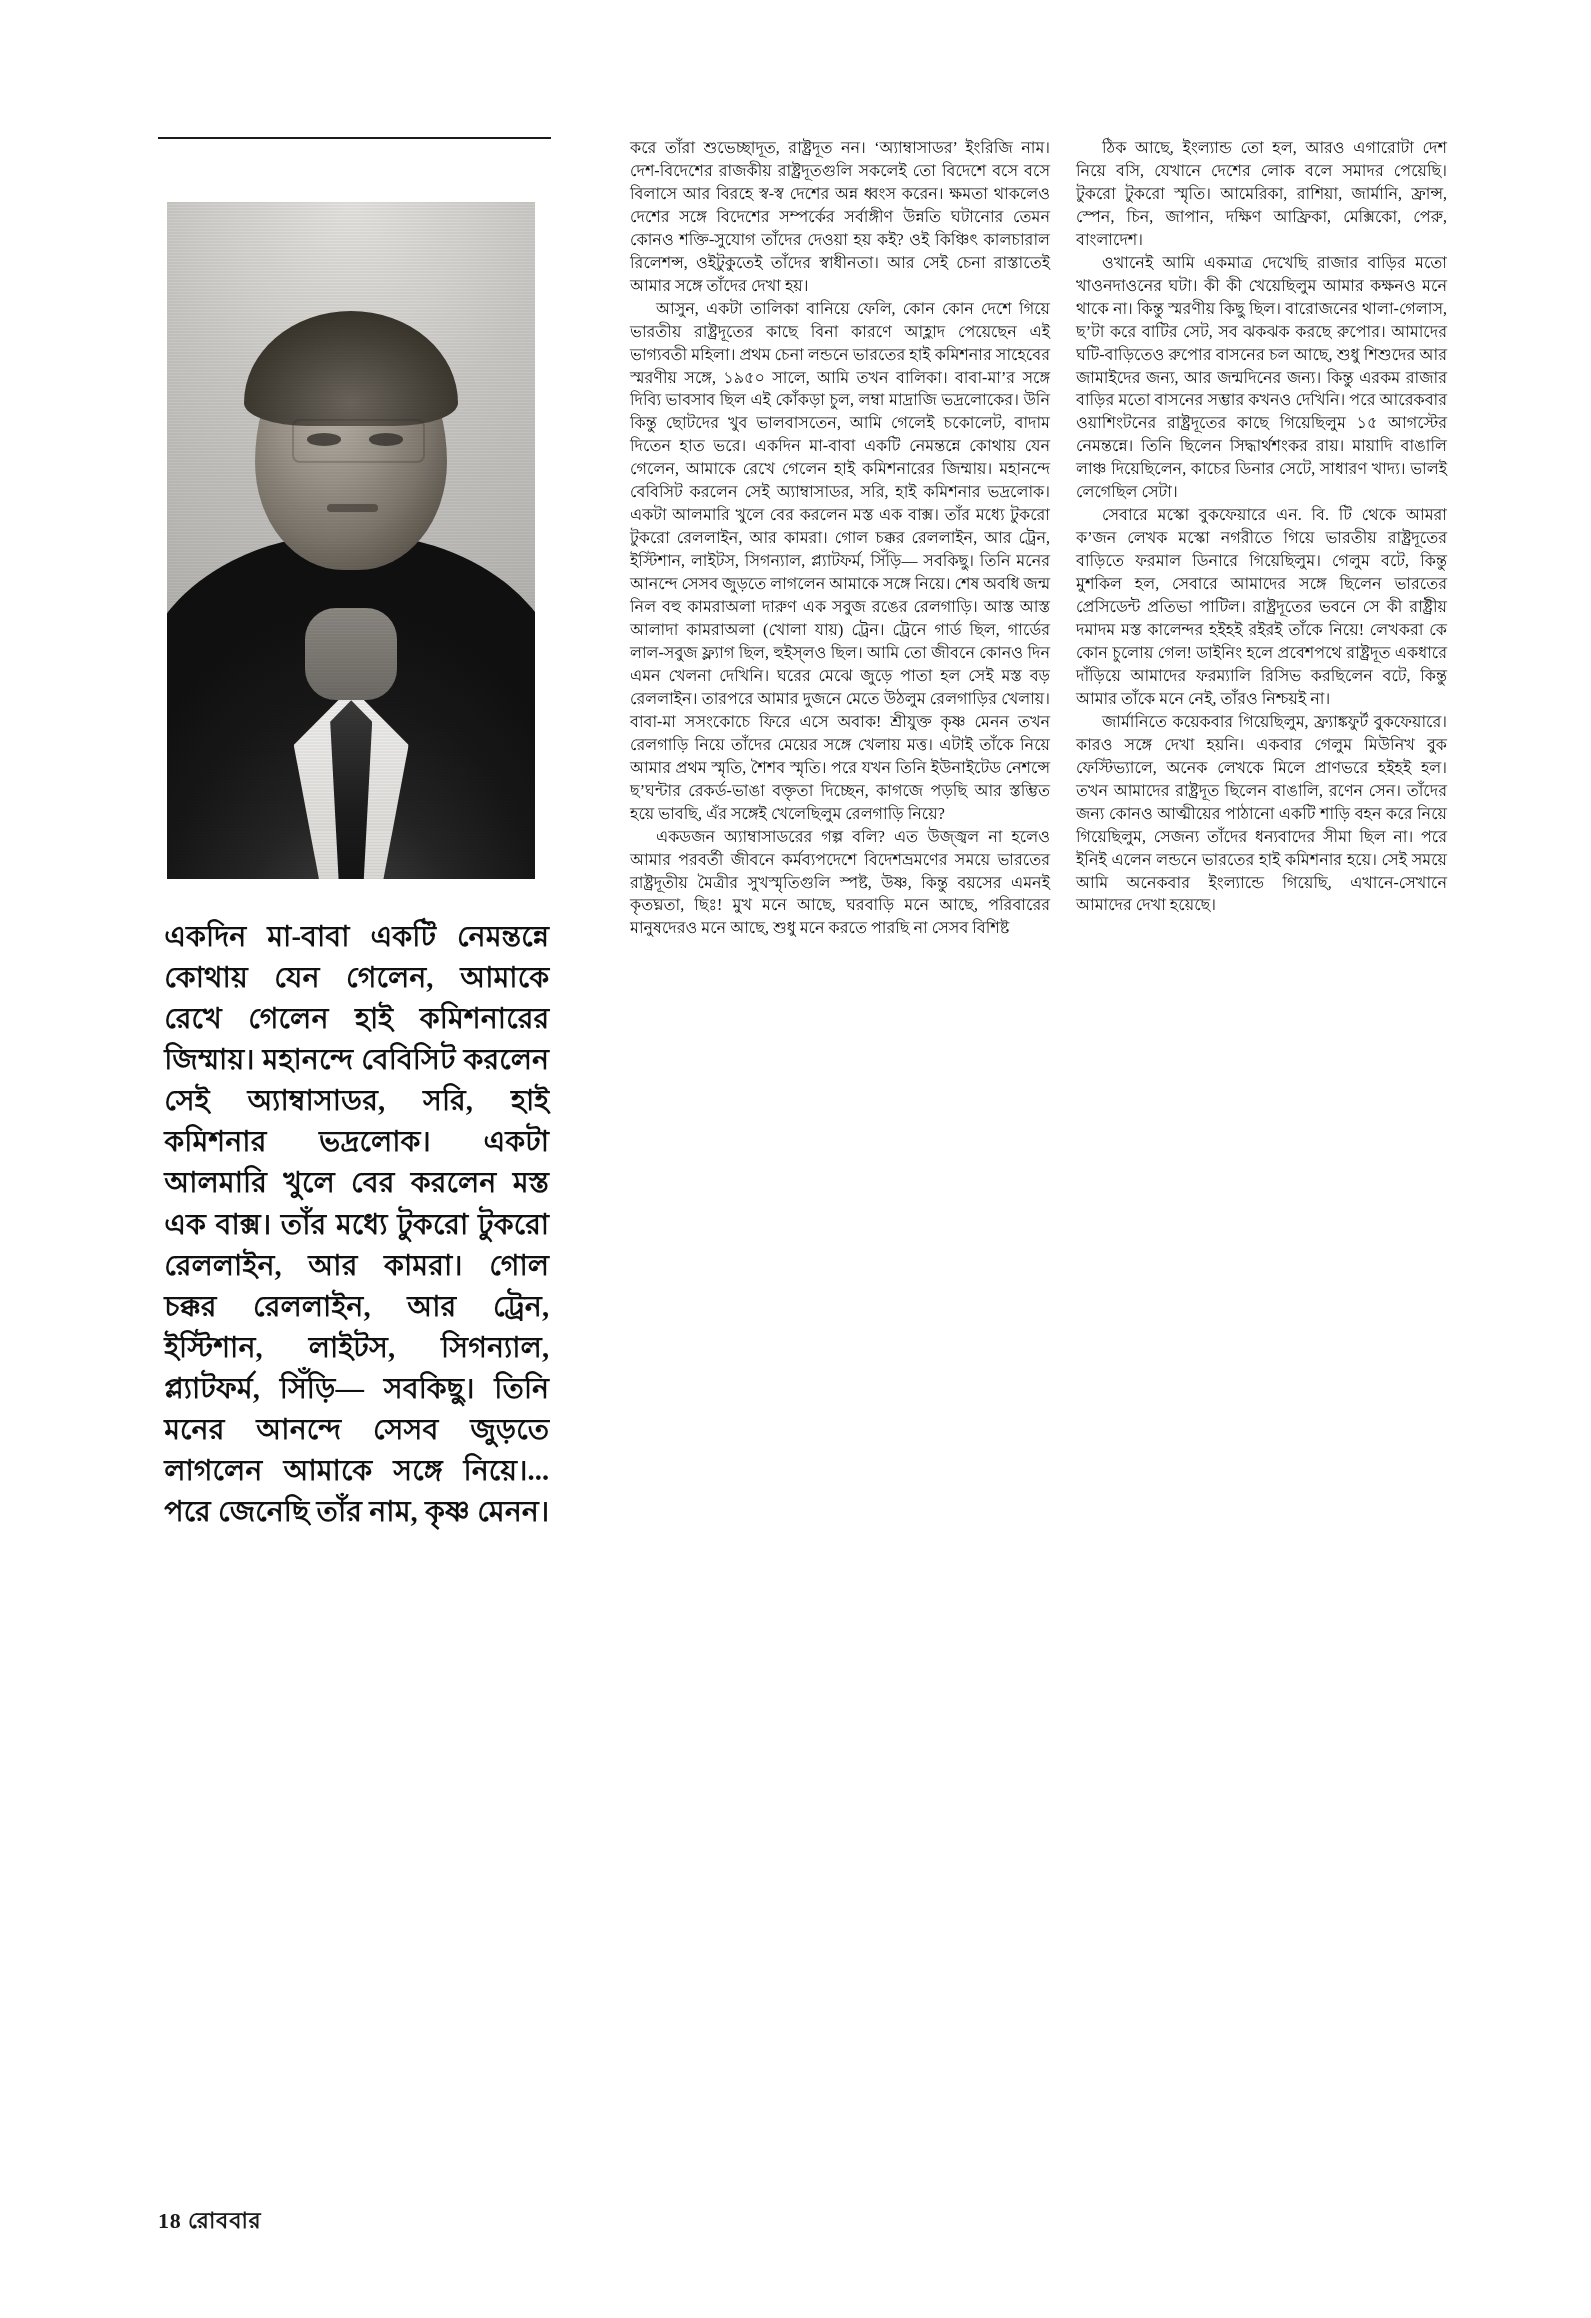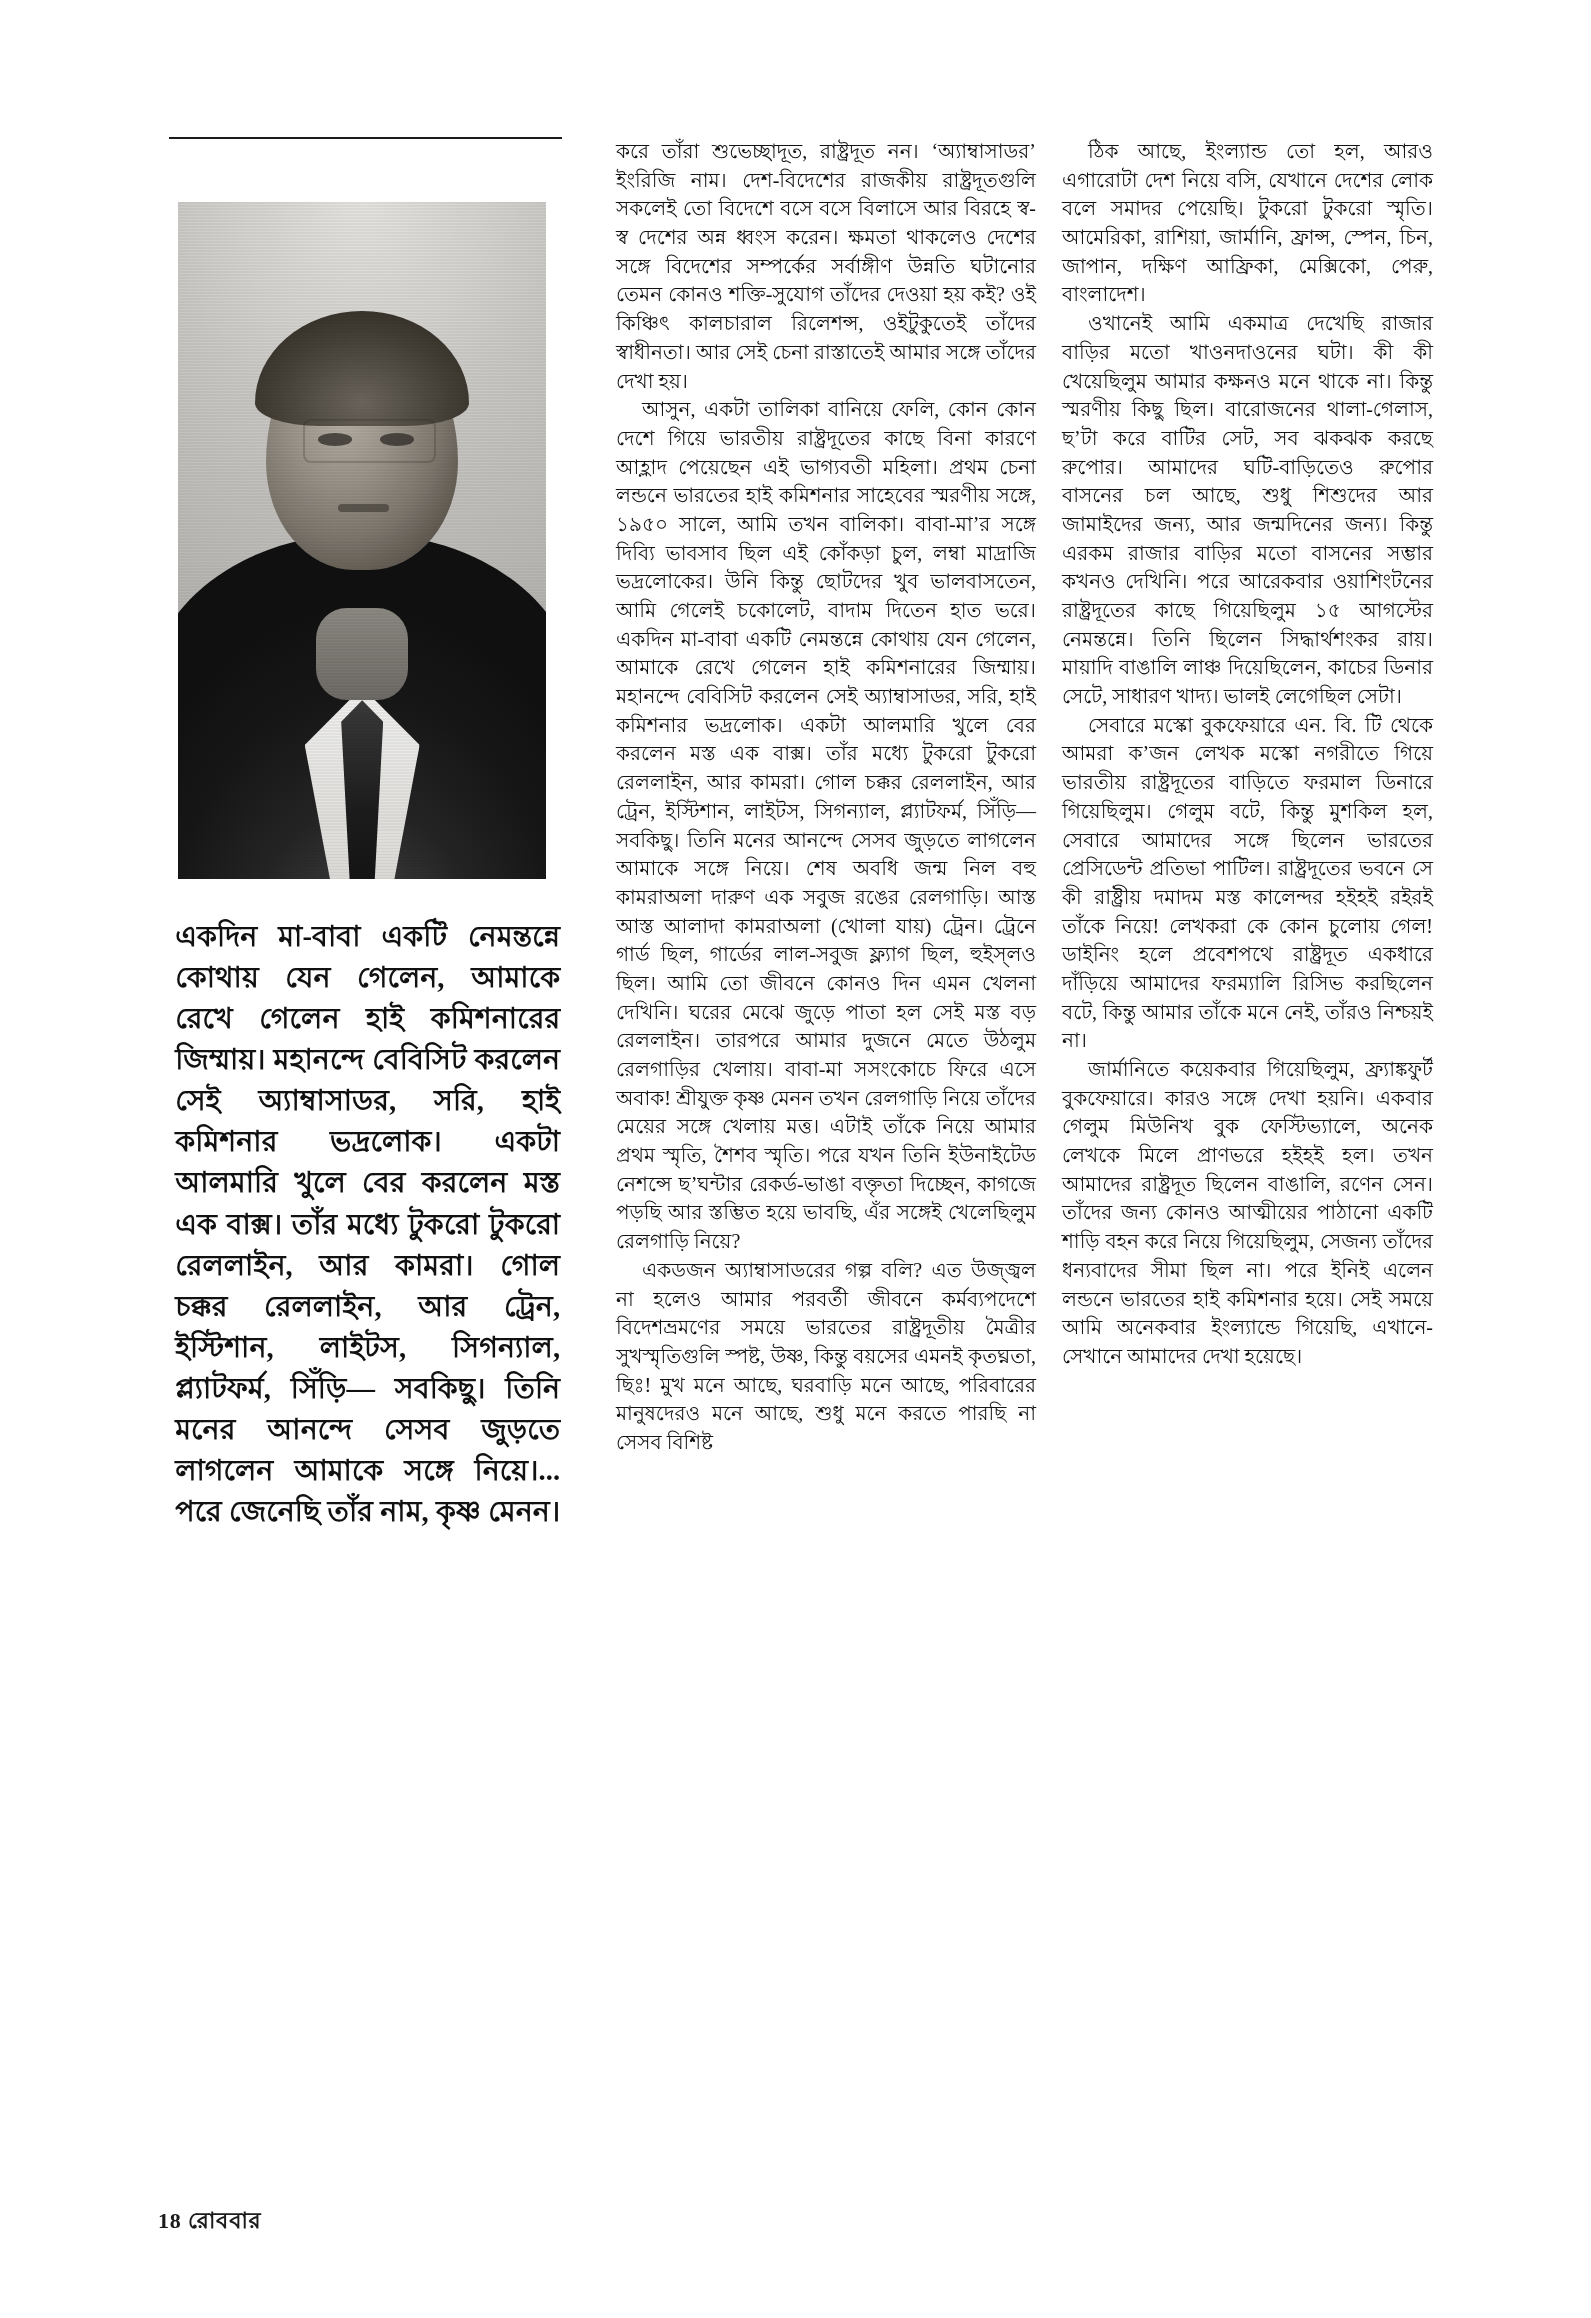--- a/index.html
+++ b/index.html
@@ -20,21 +20,21 @@
     position: absolute;
     left: 0; top: 0;
     width: 1591px;
     height: 2319px;
     background: #ffffff;
   }
 
   
   .col-left {
     position: absolute;
-    left: 169px;
+    left: 158px;
     top: 137px;
     width: 412px;
   }
   .rule {
     width: 393px;
     height: 2.3px;
     background: #1b1b1b;
     margin-bottom: 63px;
   }
 
@@ -180,26 +180,27 @@
     font-size: 22px;
     font-weight: 700;
     color: #1b1b1b;
     letter-spacing: 0.8px;
   }
 
   
   .col {
     position: absolute;
     top: 137px;
-    font-size: 20px;
+    font-size: 16px;
     line-height: 1.435;
     text-align: justify;
     text-justify: inter-word;
     color: #121212;
     hyphens: none;
+    margin-left: 14px;
   }
   .col p {
     margin: 0;
     text-indent: 26px;
   }
   .col p.noindent {
     text-indent: 0;
   }
   .col-mid {
     left: 616px;

